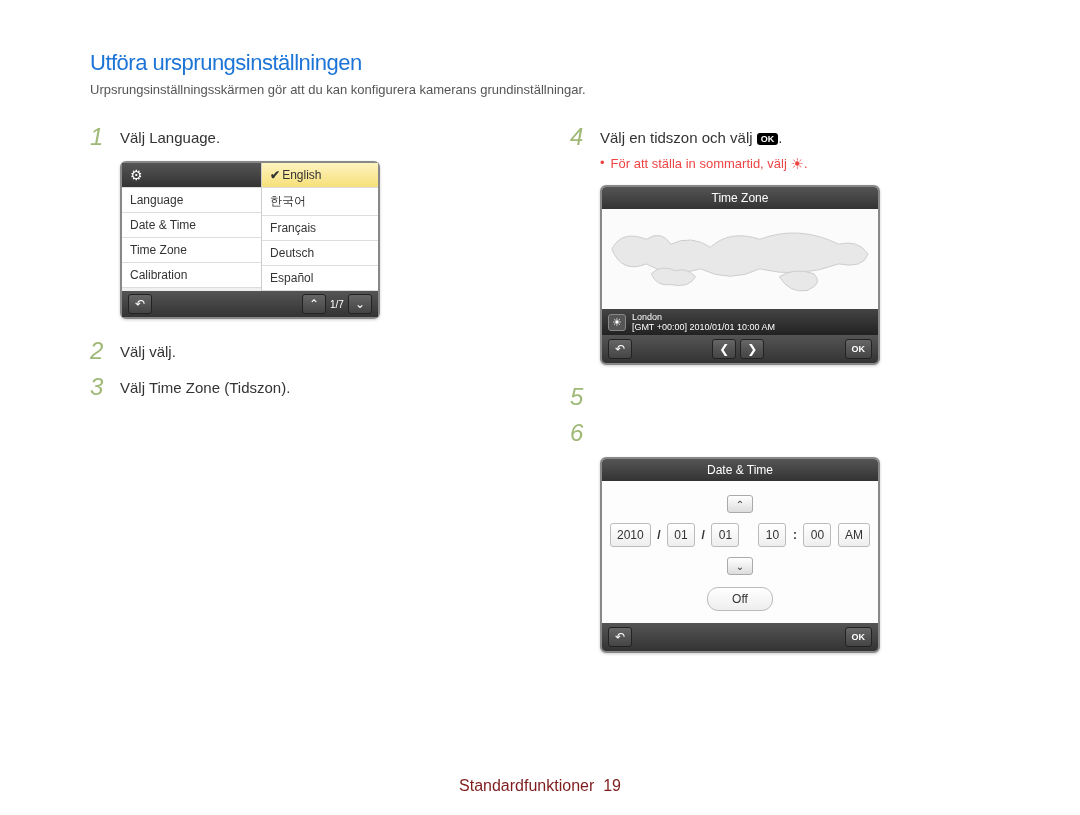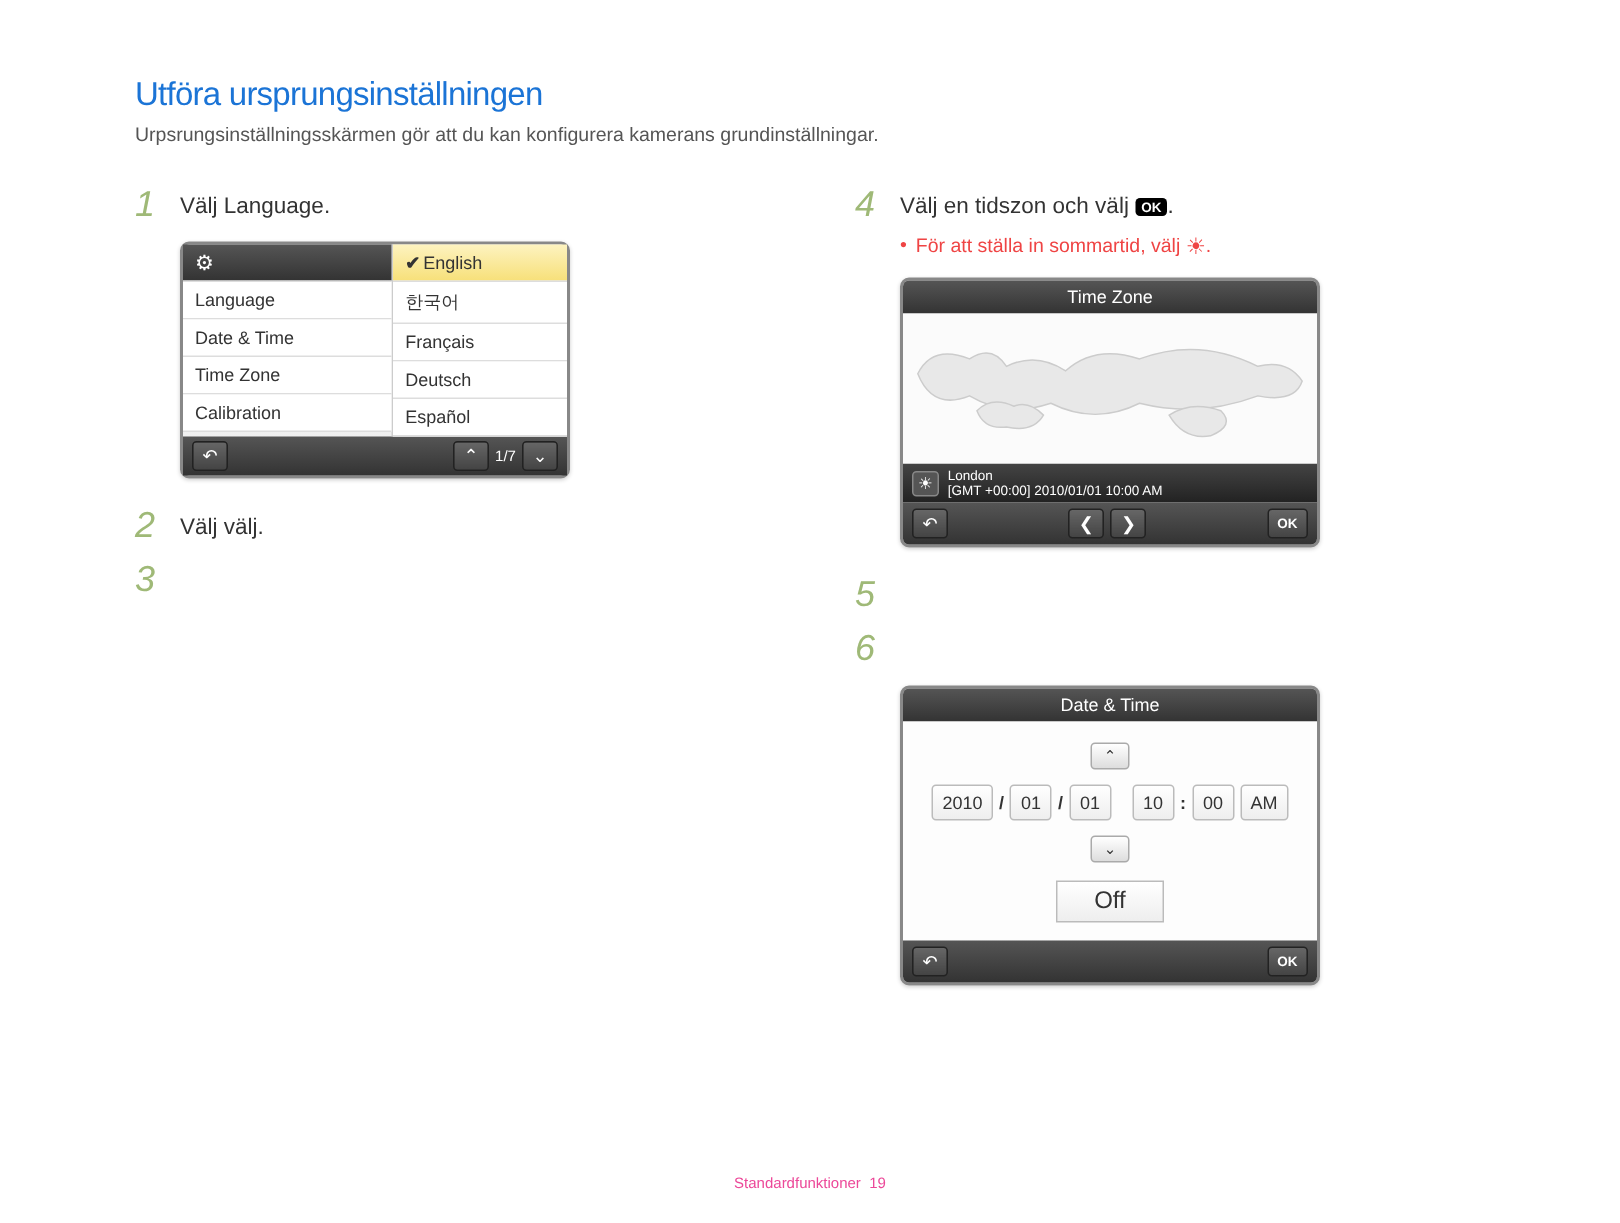--- a/index.html
+++ b/index.html
@@ -190,21 +190,21 @@
   .dev-footer2 .center-btns { display:flex; gap:4px; }
 
   .device-dt { width: 280px; margin-left: 30px; }
   .dt-body {
     background:#fdfdfd;
     padding:10px 8px 12px 8px;
     text-align:center;
   }
   .dt-spinrow {
     display:flex;
-    justify-content:center;
+    justify-content:space-between;
     align-items:center;
     gap:4px;
     margin:6px 0;
   }
   .cell {
     background: linear-gradient(#fff,#eee);
     border:1px solid #bbb;
     border-radius:3px;
     padding:4px 6px;
     font-size:12px;
@@ -219,34 +219,34 @@
     height:18px;
     font-size:10px;
     display:inline-flex;
     align-items:center;
     justify-content:center;
     margin:4px auto;
   }
   .off-btn {
     background: linear-gradient(#fff,#eee);
     border:1px solid #bbb;
-    border-radius:0;
+    border-radius:11px;
     padding:4px 24px;
-    font-size:16px;
+    font-size:12px;
     margin-top:8px;
     display:inline-block;
   }
 
   .page-footer {
     position:absolute;
     bottom:20px;
     left:0; right:0;
     text-align:center;
-    font-size:10px;
-    color:#ec4899;
+    font-size:16px;
+    color:#7f1d1d;
   }
 </style>
 </head>
 <body>
 
 <h1 class="title">Utföra ursprungsinställningen</h1>
 <p class="subtitle">Urpsrungsinställningsskärmen gör att du kan konfigurera kamerans grundinställningar.</p>
 
 <div class="columns">
 
@@ -286,20 +286,21 @@
       </div>
     </div>
 
     <div class="step">
       <div class="step-num">2</div>
       <div class="step-text">Välj välj.</div>
     </div>
 
     <div class="step">
       <div class="step-num">3</div>
+      <div class="step-text">Välj Time Zone (Tidszon).</div>
     </div>
   </div>
 
   <div class="col">
 
     <div class="step">
       <div class="step-num">4</div>
       <div class="step-text">
         <span>Välj en tidszon och välj </span><span class="ok-btn">OK</span><span>.</span>
       </div>

